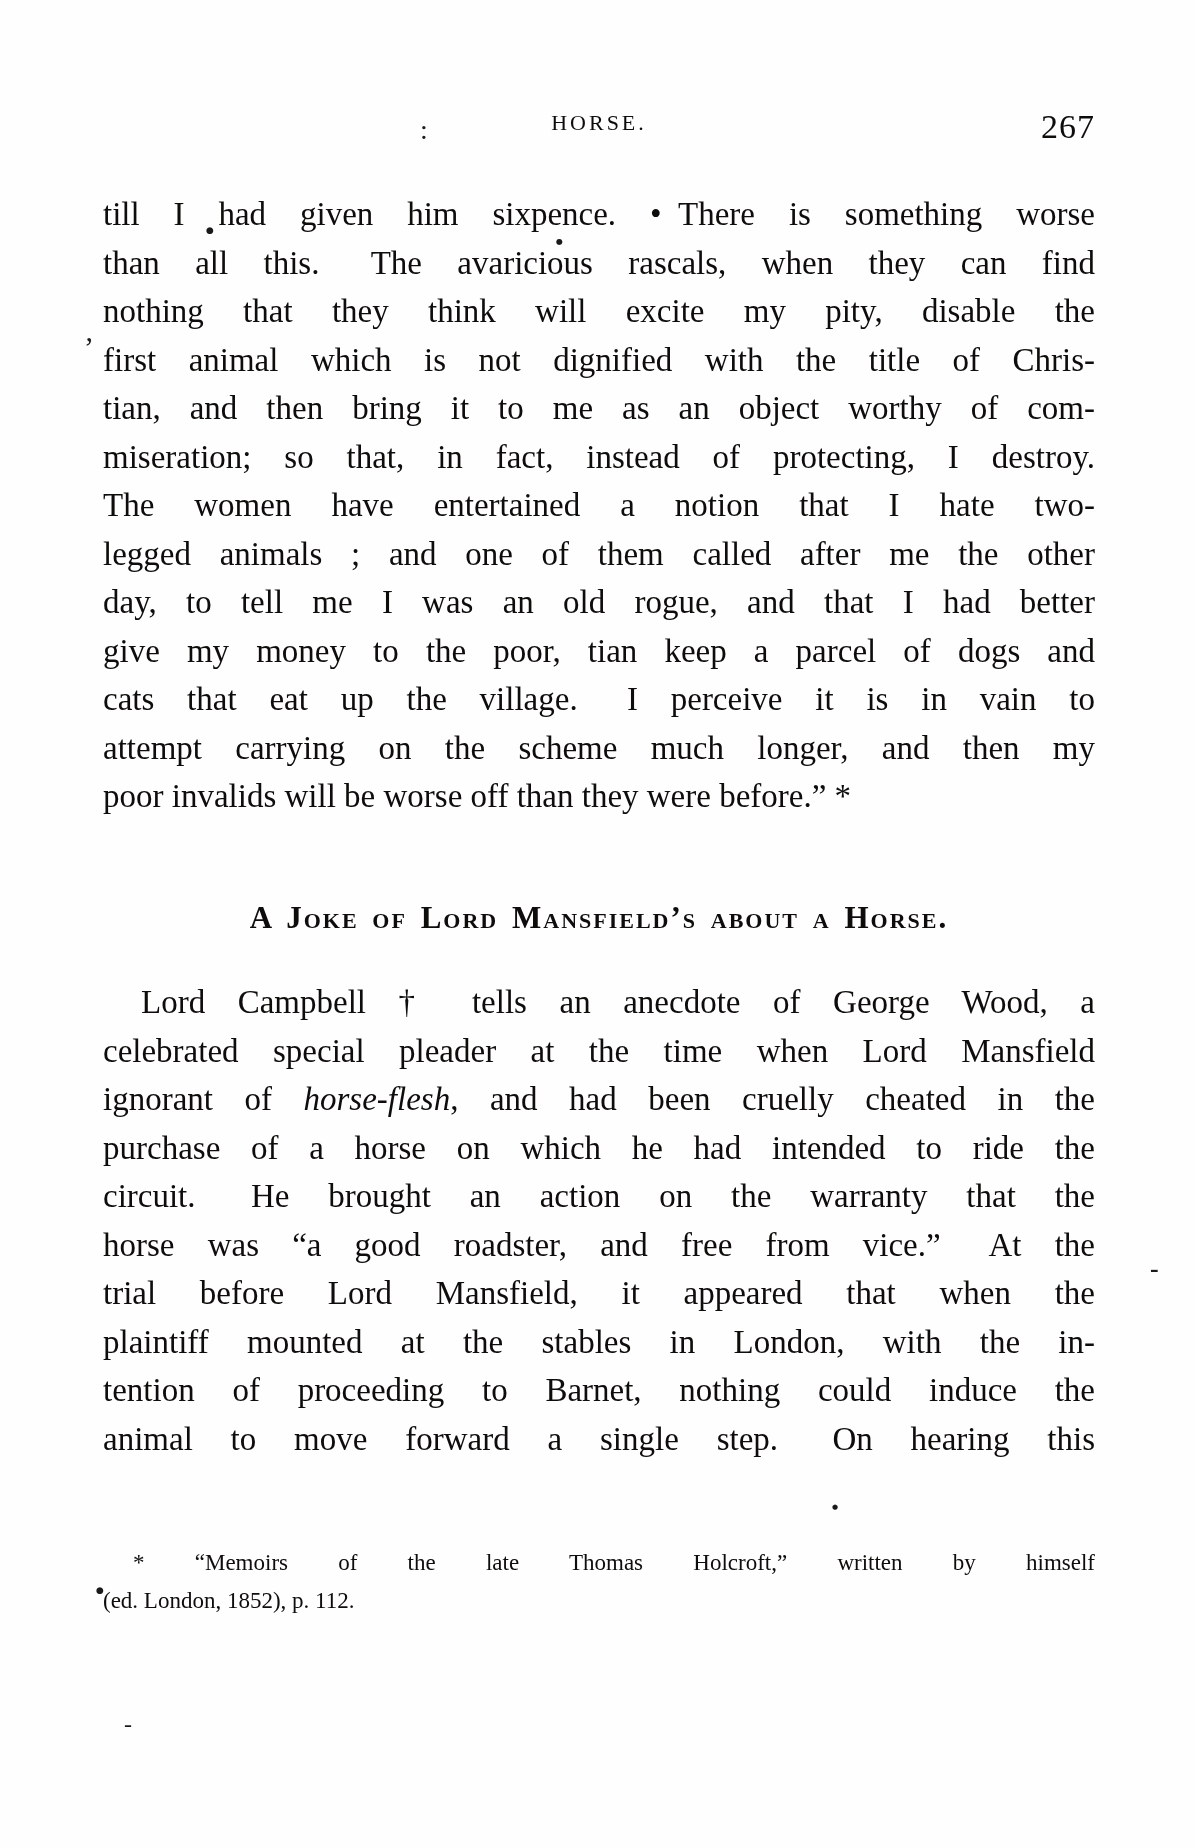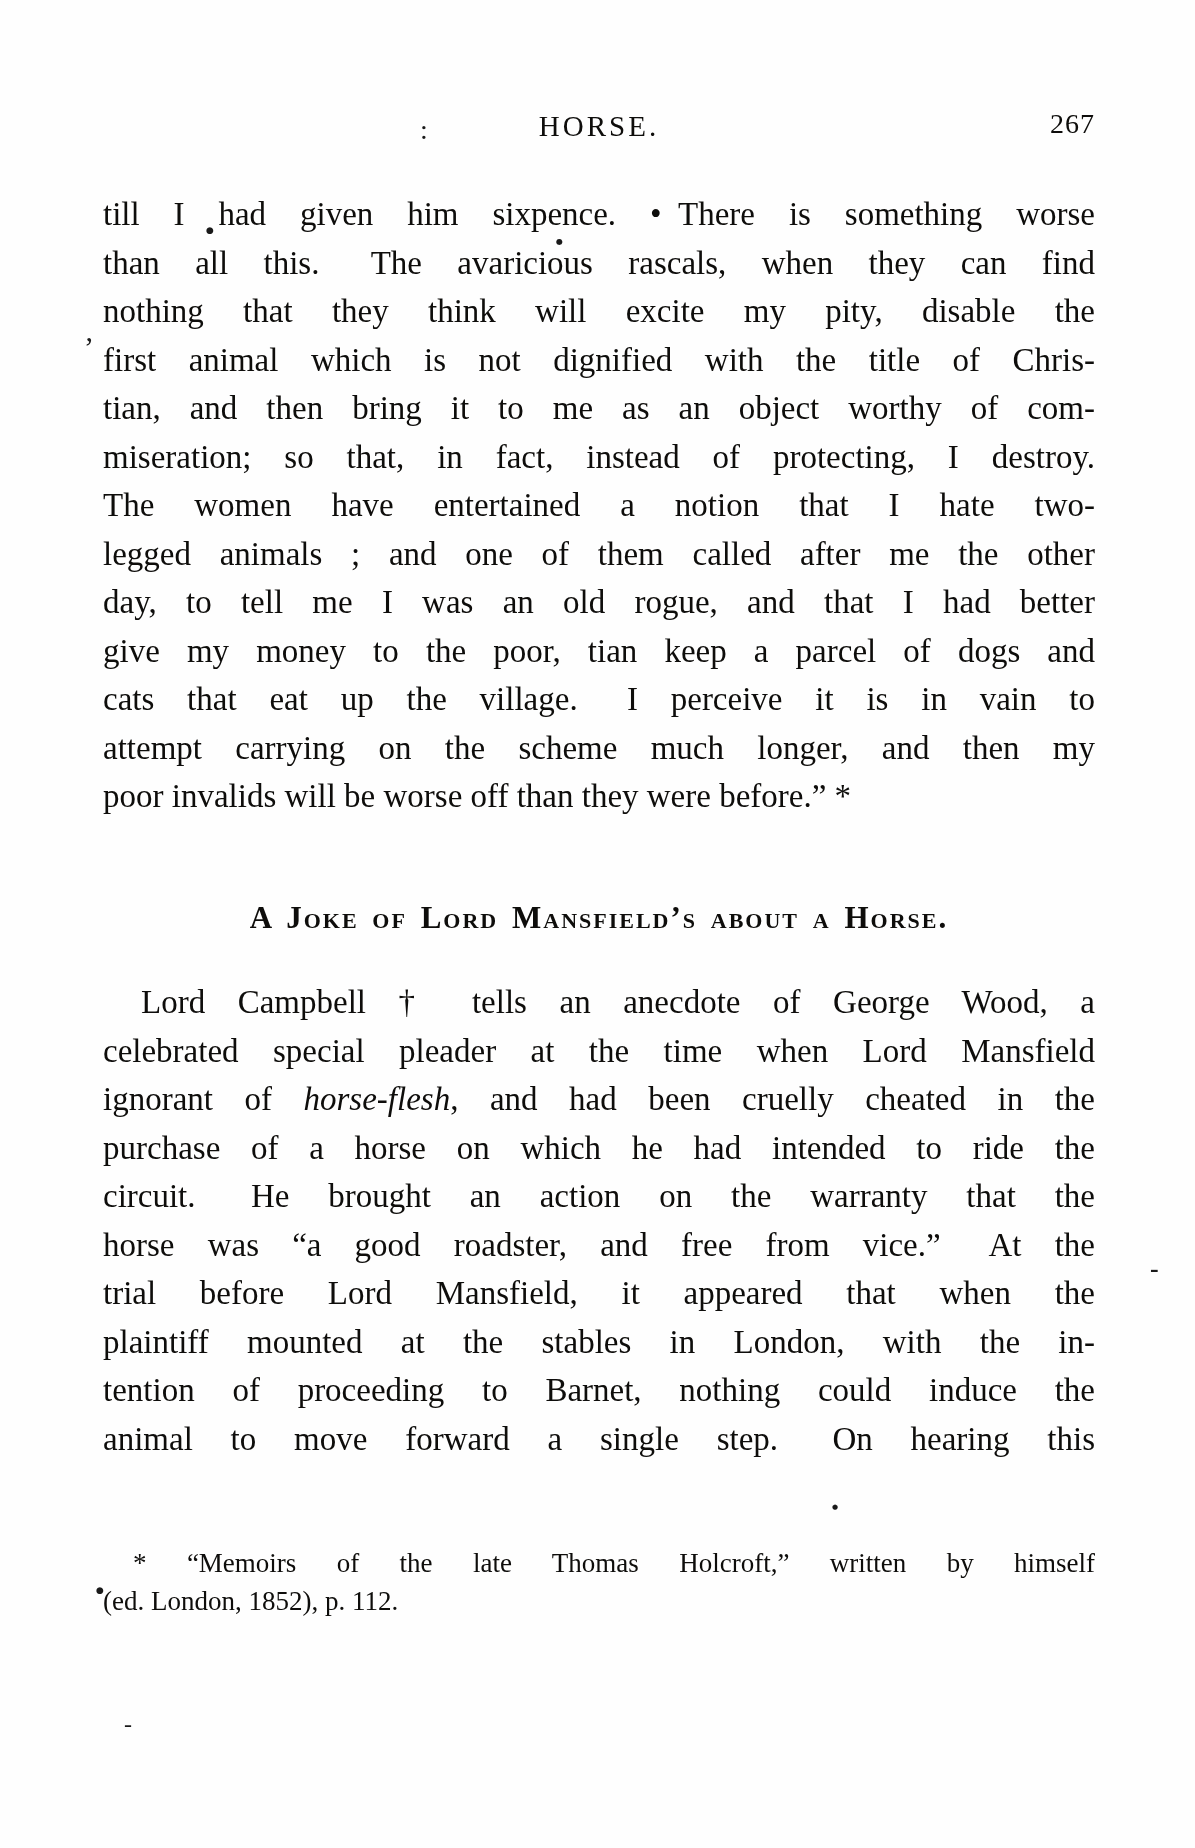--- a/index.html
+++ b/index.html
@@ -21,28 +21,28 @@
     height: 100%;
   }
   .pagehead {
     position: absolute;
     top: 110px;
     left: 0;
     width: 100%;
     text-align: center;
   }
   .running-title {
-    font-size: 29px;
+    font-size: 22px;
     letter-spacing: 3px;
   }
   .page-number {
     position: absolute;
     right: 0;
     top: -2px;
-    font-size: 28px;
+    font-size: 34px;
     letter-spacing: 1px;
   }
   .para { position: absolute; left: 0; width: 100%; font-size: 33px; }
   .para .tline {
     text-align: justify;
     text-align-last: justify;
     line-height: 48.5px;
     white-space: normal;
   }
   .para.last-left .tline:last-child { text-align-last: left; }
@@ -57,21 +57,21 @@
     width: 100%;
     margin: 0;
     text-align: center;
     font-weight: bold;
     font-size: 31px;
     font-variant: small-caps;
     letter-spacing: 2px;
     word-spacing: 4px;
   }
   .footnotes { position: absolute; top: 1544px; left: 0; width: 100%; }
-  .fnote { font-size: 27px; }
+  .fnote { font-size: 23px; }
   .fnote .tline {
     text-align: justify;
     text-align-last: justify;
     line-height: 38px;
   }
   .fnote .tline:first-child { text-indent: 30px; }
   .fnote .tline:last-child { text-align-last: left; }
   .artifact {
     position: absolute;
     color: #191919;

